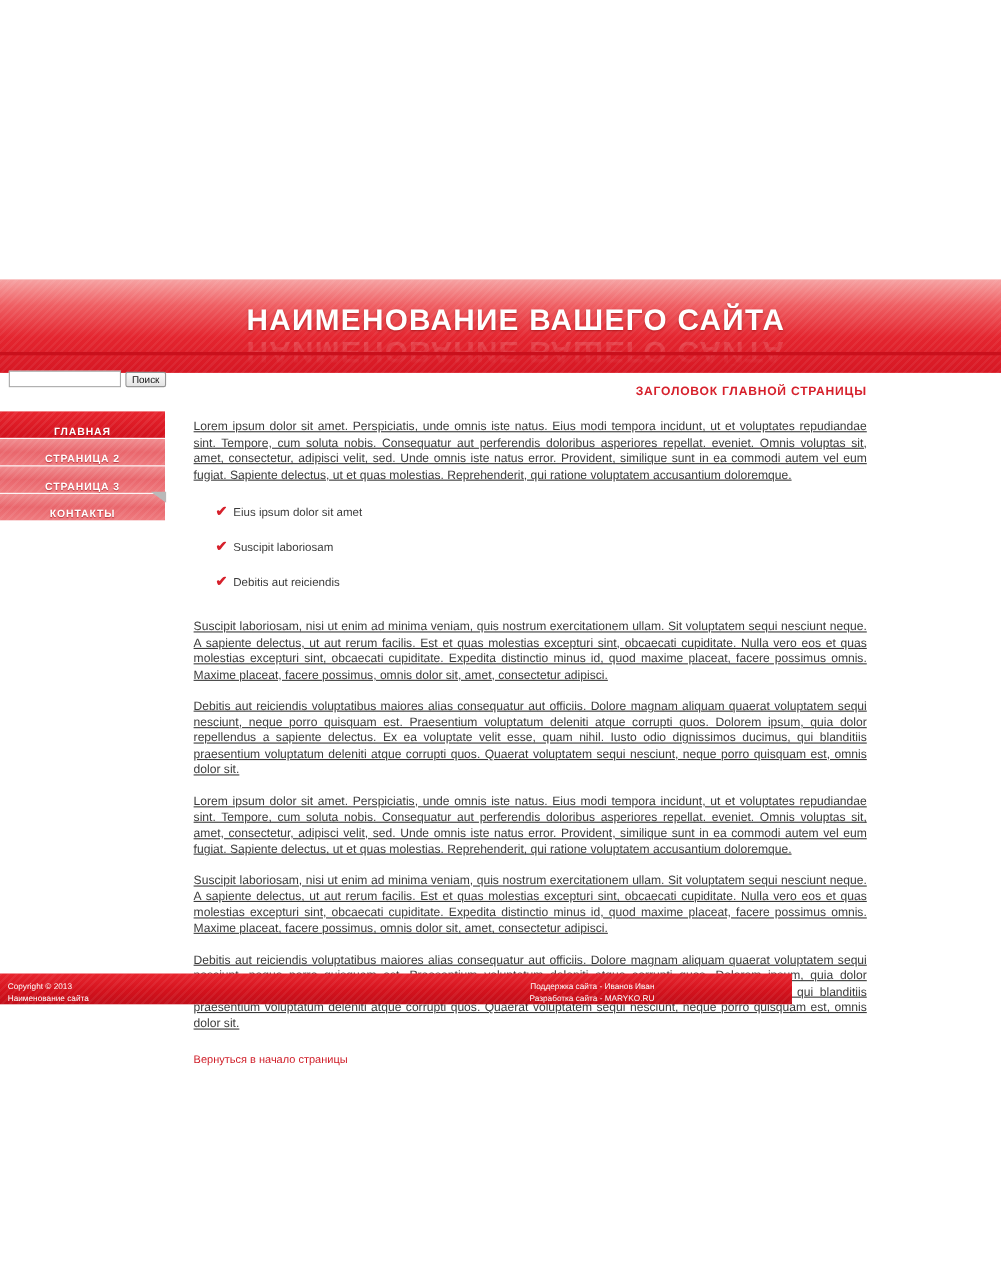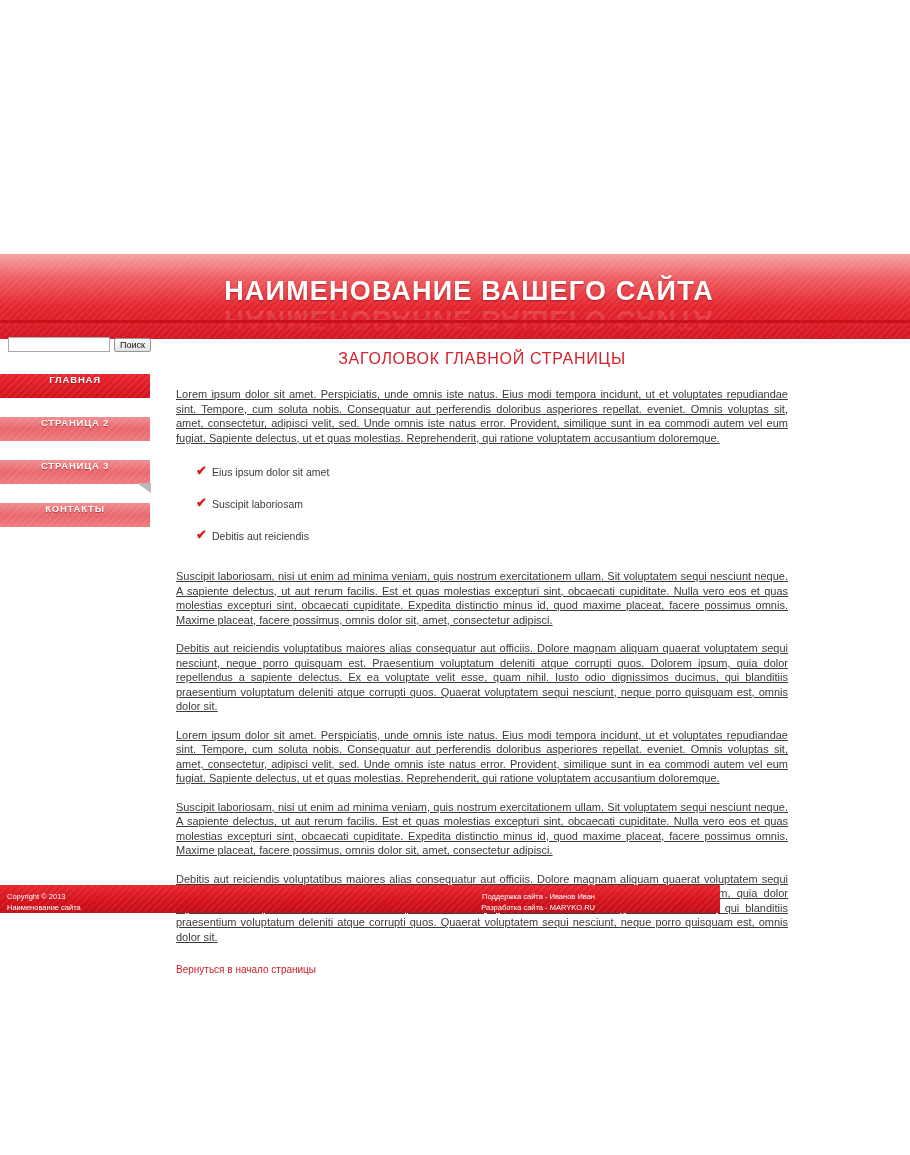--- a/index.html
+++ b/index.html
@@ -112,23 +112,23 @@
   
   .sidebar {
     position: absolute;
     top: 374px;
     left: 0;
     width: 150px;
   }
   .nav-item {
     position: relative;
     height: 24px;
-    margin-bottom: 19px;
+    margin-bottom: 1px;
     display: flex;
-    align-items: flex-start;
+    align-items: flex-end;
     justify-content: center;
     font-size: 9.5px;
     font-weight: bold;
     letter-spacing: 0.8px;
     color: #ffffff;
     text-transform: uppercase;
     cursor: pointer;
     text-shadow: 0 1px 1px rgba(140,10,20,0.6);
   }
   .nav-item.active {
@@ -162,24 +162,24 @@
   }
 
   
   .content {
     position: absolute;
     top: 350px;
     left: 176px;
     width: 612px;
   }
   .page-heading {
-    text-align: center;
+    text-align: right;
     color: #d6202b;
-    font-size: 16px;
-    font-weight: normal;
+    font-size: 11px;
+    font-weight: bold;
     letter-spacing: 0.7px;
     text-transform: uppercase;
     margin: 0 0 19px 0;
   }
   p.body-text {
     margin: 0 0 14px 0;
     text-align: justify;
     line-height: 1.32;
     font-size: 11px;
     color: #3b3b3b;

